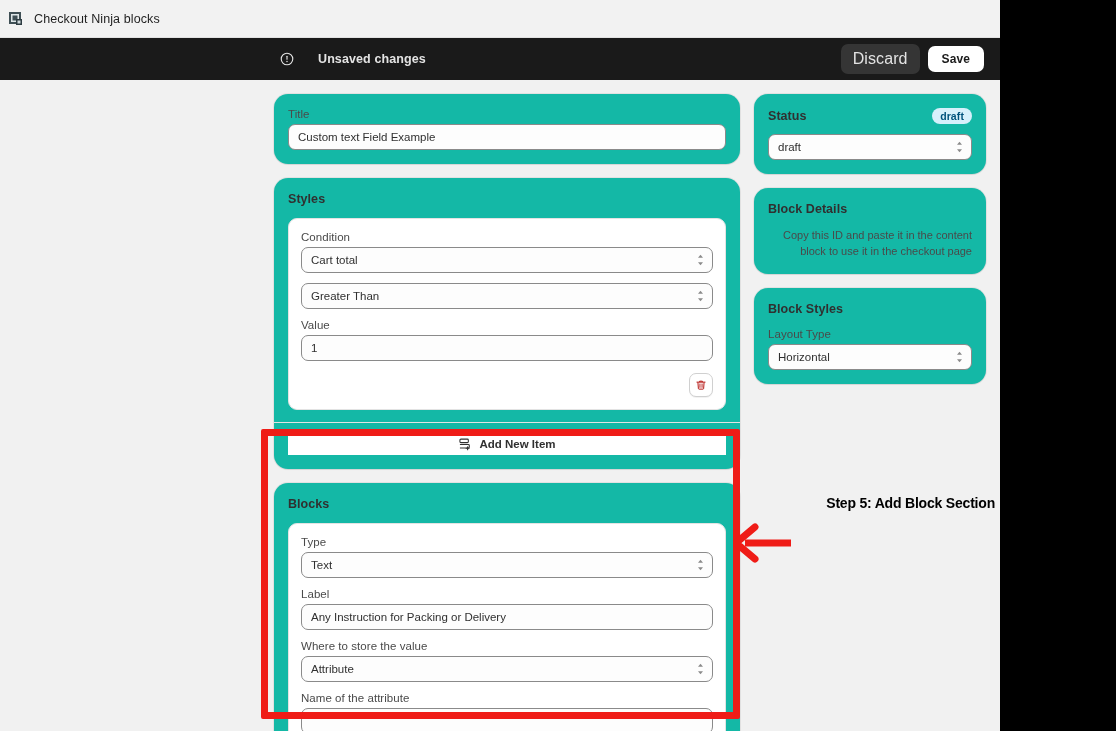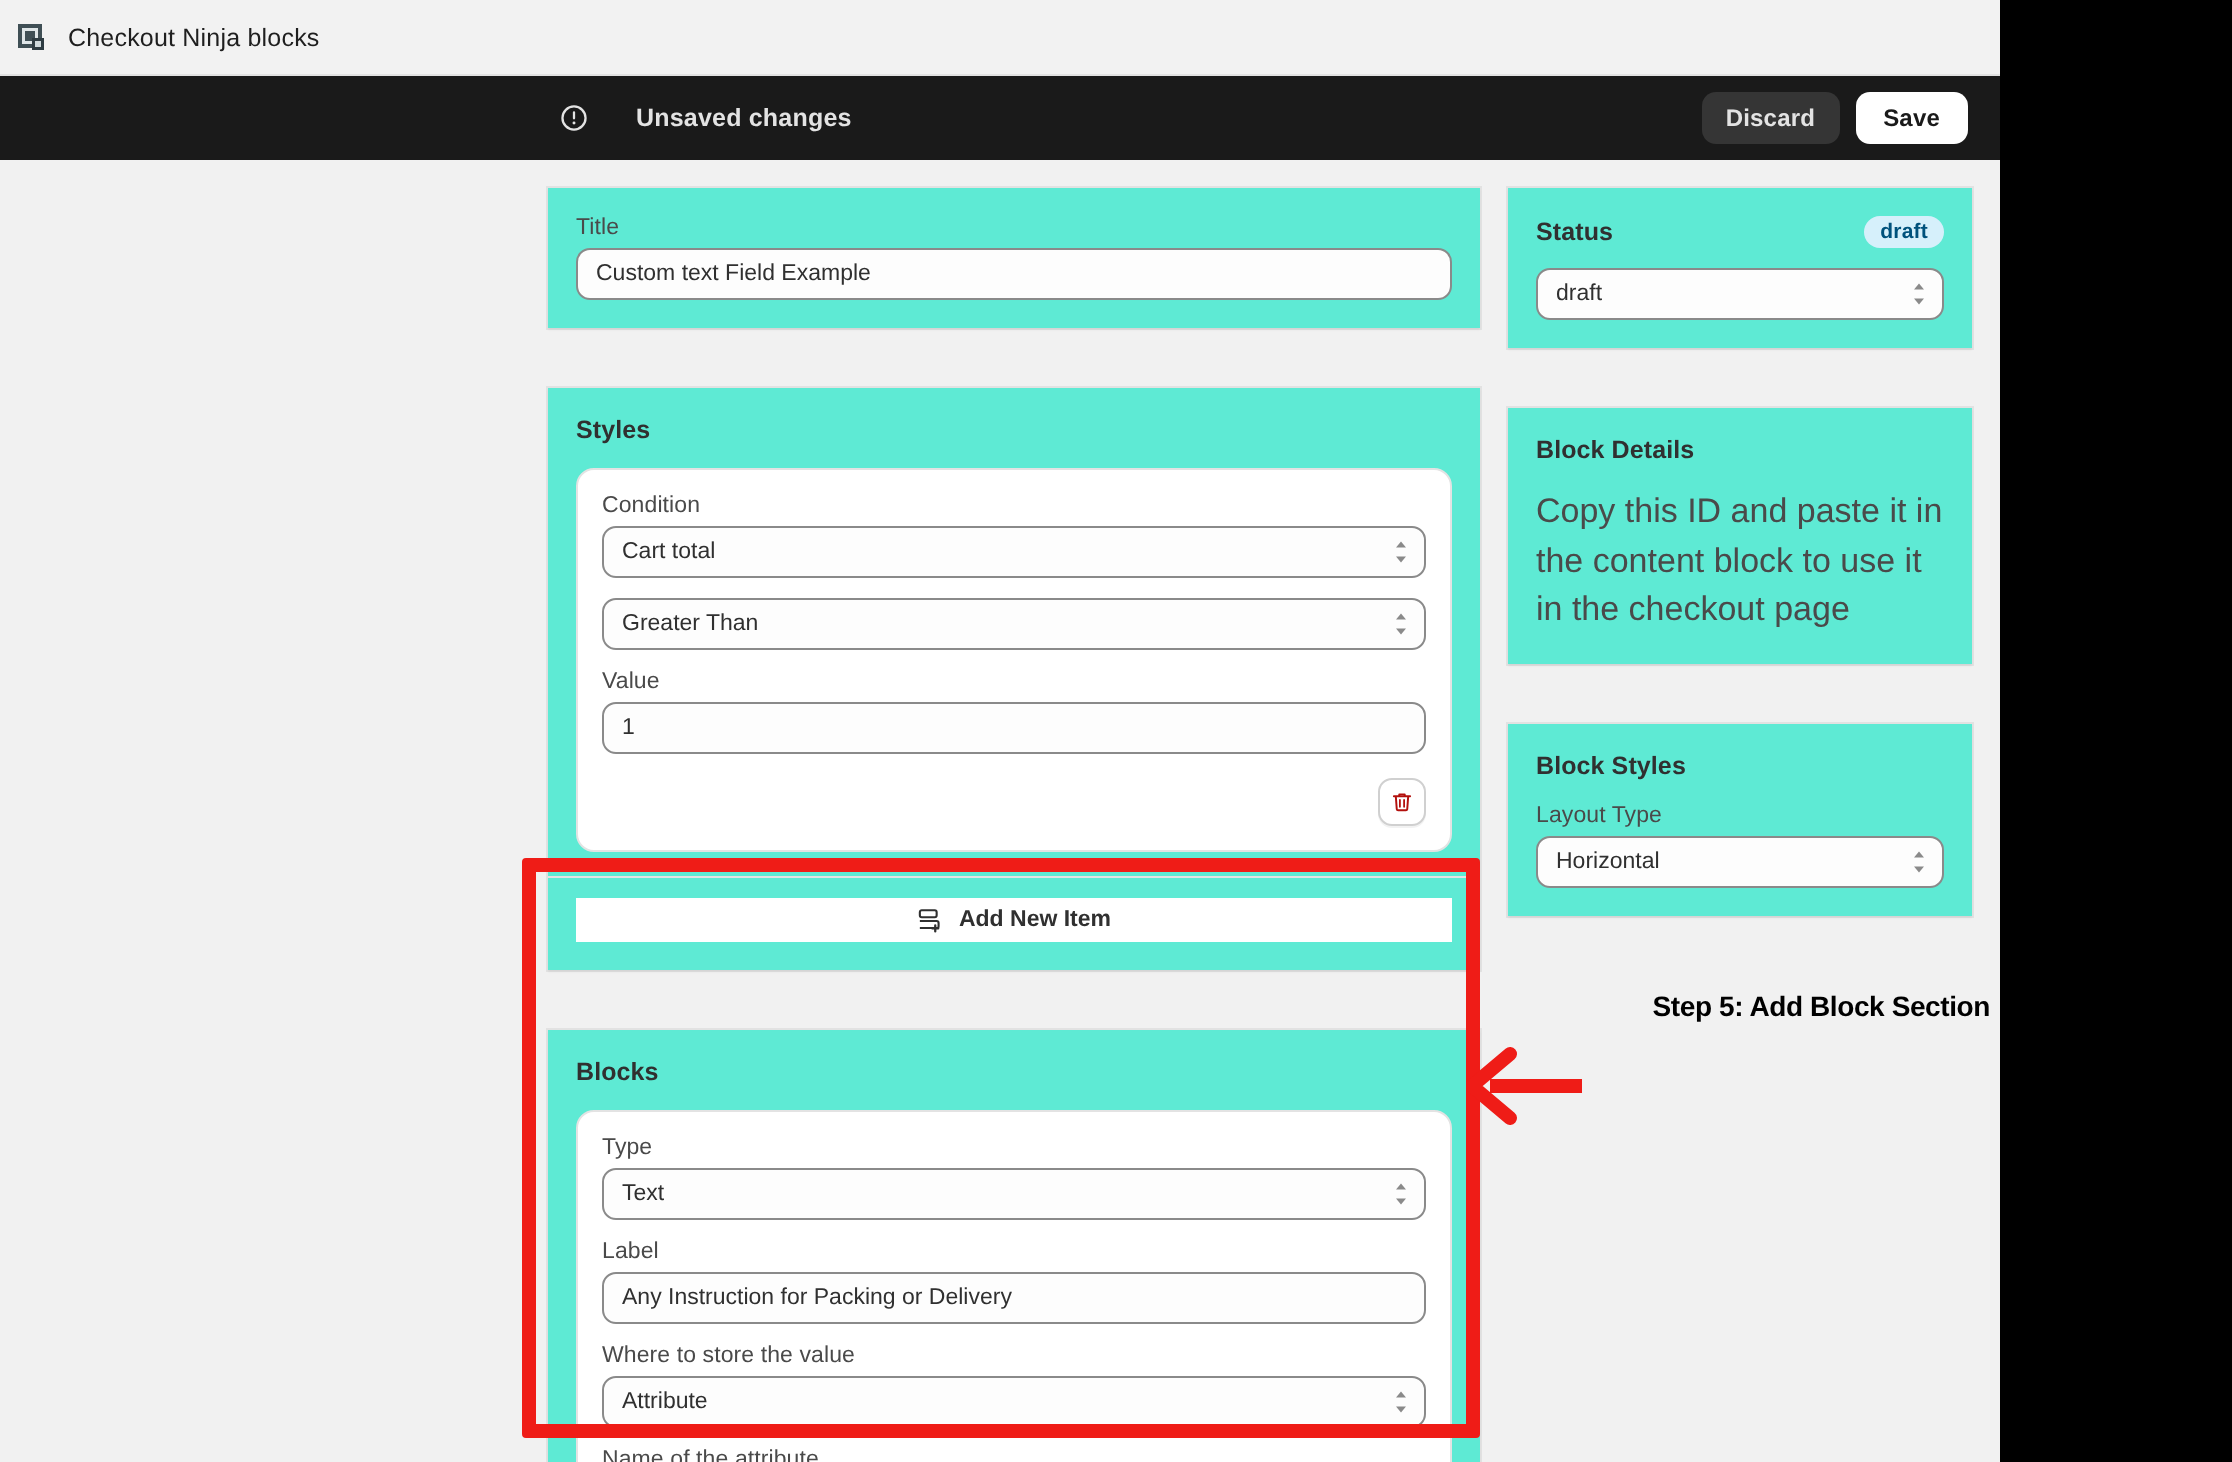--- a/index.html
+++ b/index.html
@@ -60,21 +60,21 @@
   }
   .savebar-right {
     margin-left: auto;
     display: flex; align-items: center; gap: 8px;
   }
   .btn-discard {
     background: #353535;
     color: #e3e3e3;
     border: none;
     border-radius: 7px;
-    font-size: 12px; font-weight: 700;
+    font-size: 16px; font-weight: 400;
     padding: 6px 12px;
     cursor: pointer;
     font-family: inherit;
     letter-spacing: .1px;
   }
   .btn-save {
     background: #ffffff;
     color: #1a1a1a;
     border: none;
     border-radius: 7px;
@@ -96,24 +96,24 @@
     left: 274px; top: 14px;
     width: 466px;
   }
   .col-side {
     position: absolute;
     left: 754px; top: 14px;
     width: 232px;
   }
   
   .card {
-    background: #5eead4;
-    border-radius: 0;
+    background: #14b8a6;
+    border-radius: 14px;
     box-shadow: 0 0 0 1px rgba(0,0,0,.06), 0 1px 1px rgba(0,0,0,.06);
-    margin-bottom: 30px;
+    margin-bottom: 14px;
     padding: 14px;
   }
   .card-title {
     font-size: 12.5px;
     font-weight: 700;
     color: #303030;
     margin-bottom: 12px;
     letter-spacing: .05px;
   }
   .field-label {
@@ -209,23 +209,24 @@
   .badge {
     background: #d6f0fb;
     color: #00527c;
     font-size: 10.5px;
     font-weight: 600;
     border-radius: 9px;
     padding: 2px 8px;
     letter-spacing: .1px;
   }
   .helper-text {
-    font-size: 17px;
+    font-size: 11px;
     color: #4a4a4a;
     line-height: 1.45;
+    text-align: right;
   }
   
   .hl-box {
     position: absolute;
     left: 261px; top: 429px;
     width: 479px; height: 290px;
     border: 7px solid #ef1c17;
     border-radius: 2px;
     pointer-events: none;
     z-index: 30;

